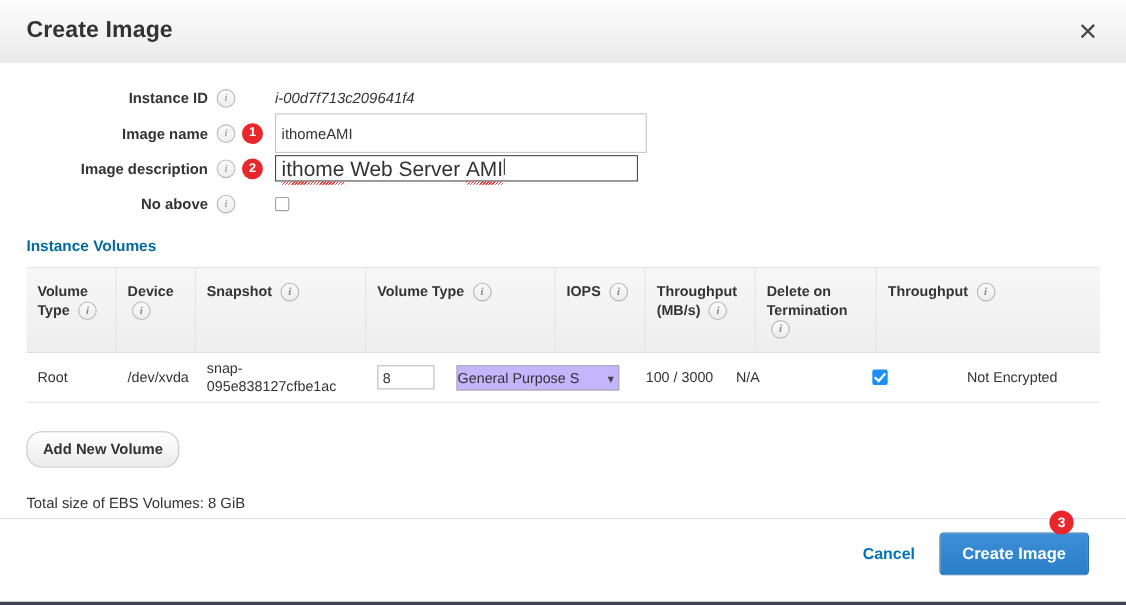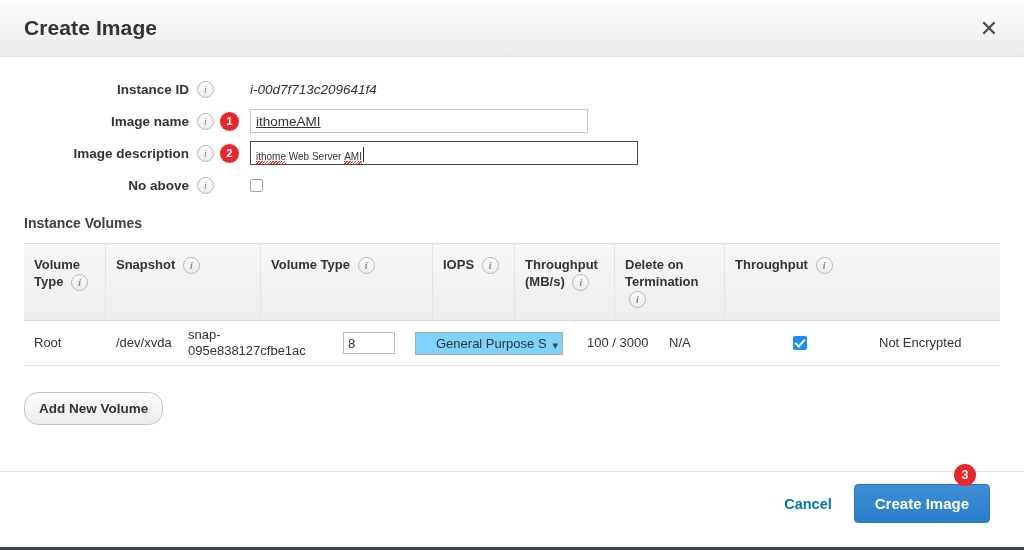--- a/index.html
+++ b/index.html
@@ -117,61 +117,60 @@
     align-items: center;
   }
   .field-value {
     font-size: 13.5px;
     color: #333333;
     margin-left: 10px;
     font-style: italic;
   }
   .text-input {
     width: 338px;
-    height: 24px;
+    height: 36px;
     box-sizing: border-box;
     border: 1px solid #c4c4c4;
     background: #ffffff;
     font-size: 13.5px;
     font-family: "Liberation Sans", sans-serif;
     color: #333333;
     padding: 2px 5px;
     margin-left: 10px;
     outline: none;
-    text-decoration: underline;
   }
   .spellcheck {
     position: relative;
     display: inline-block;
   }
   .spellcheck::after {
     content: "";
     position: absolute;
     left: 0;
     right: 0;
     bottom: -2px;
     height: 3px;
     background-image: repeating-linear-gradient(
       135deg,
       #e33 0px, #e33 1px,
       transparent 1px, transparent 2px);
   }
   .desc-shell {
     position: relative;
-    width: 388px;
+    width: 330px;
     height: 24px;
     box-sizing: border-box;
     border: 1.5px solid #4a4a4a;
     background: #ffffff;
     margin-left: 10px;
     padding: 2px 5px;
-    font-size: 10px;
-    color: #333333;
-    display: flex;
-    align-items: flex-end;
+    font-size: 19px;
+    color: #333333;
+    display: flex;
+    align-items: flex-start;
     white-space: pre;
   }
   .caret {
     display: inline-block;
     width: 1px;
     height: 15px;
     background: #333333;
     margin-left: 1px;
   }
   .checkbox {
@@ -182,21 +181,21 @@
     background: #ffffff;
     border-radius: 2px;
     margin-left: 10px;
   }
 
   
   .section-title {
     margin: 14px 0 8px 24px;
     font-size: 14px;
     font-weight: bold;
-    color: #404040;
+    color: #0369a1;
   }
   .vol-table {
     margin: 12px 24px;
     border: 1px solid #dddddd;
     border-left: none;
     border-right: none;
     box-sizing: border-box;
   }
   .vol-head {
     display: flex;
@@ -249,24 +248,24 @@
     color: #333333;
     padding: 1px 4px;
     outline: none;
   }
   .vtype-select {
     position: relative;
     width: 148px;
     height: 23px;
     box-sizing: border-box;
     border: 1px solid #a9a9a9;
-    background: #7dd3fc;
+    background: #c4b5fd;
     font-size: 13px;
     color: #333333;
-    padding: 2px 18px 2px 20px;
+    padding: 2px 18px 2px 0;
     line-height: 18px;
     overflow: hidden;
     white-space: nowrap;
   }
   .vtype-select .chev {
     position: absolute;
     right: 4px;
     top: 3px;
     font-size: 11px;
     color: #444444;
@@ -414,20 +413,24 @@
     
     <div class="section-title">Instance Volumes</div>
 
     <div class="vol-table">
 
       <div class="vol-head">
         <div class="cell c-voltype">
           <span>Volume Type</span>
           <span class="info-icon">i</span>
         </div>
+        <div class="cell c-device">
+          <span>Device</span>
+          <span class="info-icon">i</span>
+        </div>
         <div class="cell c-snapshot">
           <span>Snapshot</span>
           <span class="info-icon">i</span>
         </div>
         <div class="cell c-vtype">
           <span>Volume Type</span>
           <span class="info-icon">i</span>
         </div>
         <div class="cell c-iops">
           <span>IOPS</span>
@@ -471,20 +474,21 @@
           <div class="cb-checked"></div>
         </div>
         <div class="cell c-encrypt">Not Encrypted</div>
       </div>
 
     </div>
 
     <div class="add-vol-btn">Add New Volume</div>
 
     <div class="notes">
+      <div>Total size of EBS Volumes: 8 GiB</div>
     </div>
 
   </div>
 
   <div class="modal-footer">
     <div class="cancel-link">Cancel</div>
     <div class="primary-btn-wrap">
       <div class="primary-btn">Create Image</div>
       <span class="badge-3">3</span>
     </div>

